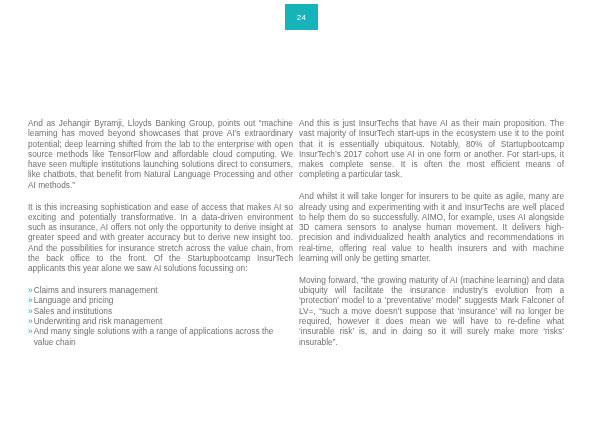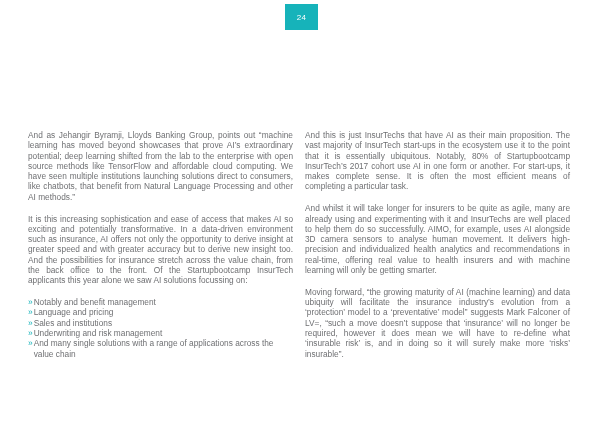--- a/index.html
+++ b/index.html
@@ -27,24 +27,24 @@
     justify-content: center;
   }
   .page-num-box .num {
     color: #ffffff;
     font-size: 8px;
     letter-spacing: 0.2px;
   }
   .columns {
     position: absolute;
     left: 28px;
-    top: 130px;
+    top: 118px;
     width: 544px;
     display: flex;
-    gap: 12px;
+    gap: 6px;
   }
   .col {
     width: 265px;
     color: var(--body-text, #6f7073);
     font-size: 8.3px;
     line-height: 10.3px;
     text-align: justify;
   }
   .col p { margin: 0 0 11.5px 0; }
   .col p:last-child { margin-bottom: 0; }
@@ -77,21 +77,21 @@
   </div>
 
   <div class="columns">
 
     <div class="col">
       <p>And as Jehangir Byramji, Lloyds Banking Group, points out “machine learning has moved beyond showcases that prove AI’s extraordinary potential; deep learning shifted from the lab to the enterprise with open source methods like TensorFlow and affordable cloud computing. We have seen multiple institutions launching solutions direct to consumers, like chatbots, that benefit from Natural Language Processing and other AI methods.”</p>
       <p>It is this increasing sophistication and ease of access that makes AI so exciting and potentially transformative. In a data-driven environment such as insurance, AI offers not only the opportunity to derive insight at greater speed and with greater accuracy but to derive new insight too. And the possibilities for insurance stretch across the value chain, from the back office to the front. Of the Startupbootcamp InsurTech applicants this year alone we saw AI solutions focussing on:</p>
       <ul class="bullets">
         <li>
           <span class="marker">»</span>
-          <span class="btext">Notably and benefit management</span>
+          <span class="btext">Claims and insurers management</span>
         </li>
         <li>
           <span class="marker">»</span>
           <span class="btext">Language and pricing</span>
         </li>
         <li>
           <span class="marker">»</span>
           <span class="btext">Sales and institutions</span>
         </li>
         <li>

